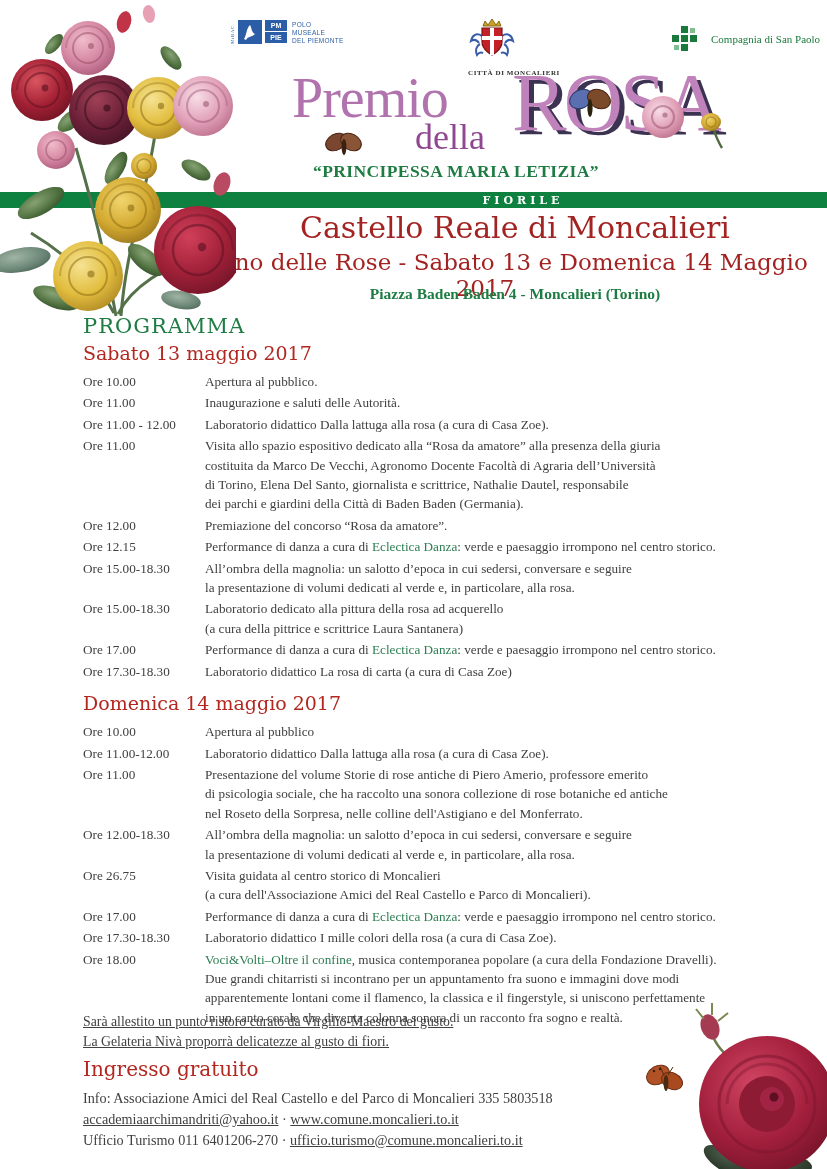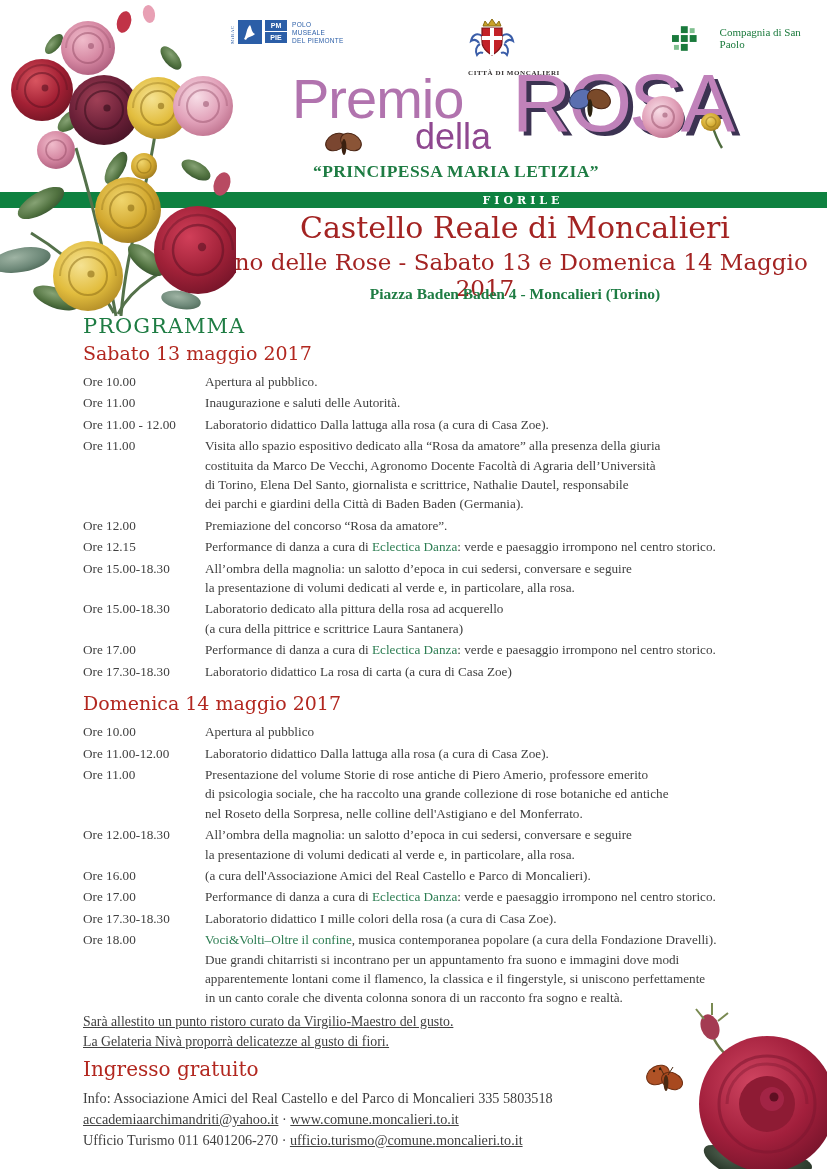--- a/index.html
+++ b/index.html
@@ -7,25 +7,25 @@
 
   
   .logo-pm{position:absolute;left:230px;top:20px;display:flex;align-items:flex-start;gap:3px;}
   .logo-pm .vtext{font-size:5px;color:#2b5ea7;writing-mode:vertical-rl;transform:rotate(180deg);letter-spacing:.5px;height:24px;}
   .logo-pm .iconbox{width:24px;height:24px;background:#2b5ea7;position:relative;flex:none;}
   .logo-pm .boxes{display:flex;flex-direction:column;gap:1px;flex:none;}
   .logo-pm .bx{width:22px;height:11px;background:#2b5ea7;color:#fff;font-family:"Liberation Sans",sans-serif;font-size:7px;font-weight:bold;display:flex;align-items:center;justify-content:center;}
   .logo-pm .lines{font-family:"Liberation Sans",sans-serif;font-size:6.5px;line-height:8px;color:#2b5ea7;letter-spacing:.3px;margin-left:2px;padding-top:1px;}
   .logo-city{position:absolute;left:468px;top:14px;width:96px;text-align:left;}
   .logo-city .caption{font-size:7px;font-weight:bold;color:#332f2f;letter-spacing:.6px;margin-top:1px;}
-  .logo-csp{position:absolute;left:672px;top:26px;display:flex;align-items:flex-start;gap:22px;}
+  .logo-csp{position:absolute;left:672px;top:26px;display:flex;align-items:center;gap:13px;}
   .logo-csp .label{font-size:11px;color:#1a7a3c;}
 
   
-  .title-block{position:absolute;left:288px;top:72px;width:470px;height:100px;z-index:4;font-family:Liberation Sans, sans-serif;}
+  .title-block{position:absolute;left:288px;top:72px;width:470px;height:100px;z-index:4;font-family:Liberation Serif, serif;}
   .t-premio{position:absolute;left:4px;top:-6px;font-size:56px;color:#b173ae;letter-spacing:-1px;}
   .t-della{position:absolute;left:127px;top:44px;font-size:36px;color:#8f4890;text-align:center;}
   .t-rosa{position:absolute;left:224px;top:-16px;font-size:82px;color:#c082ba;letter-spacing:-3px;text-shadow:5px 4px 0 #3c3352;}
   .deco{position:absolute;z-index:5;}
   .subtitle{position:absolute;left:288px;top:161px;width:336px;text-align:center;font-size:17.5px;font-weight:bold;color:#1e7c43;letter-spacing:.4px;z-index:2;font-family:Liberation Serif, serif;}
 
   
   .band{position:absolute;left:0;top:192px;width:827px;height:16px;background:#0e8140;z-index:1;}
   .band-label{position:absolute;left:0;top:194px;width:1046px;text-align:center;font-size:11px;font-weight:bold;color:#fff;letter-spacing:4px;z-index:2;font-family:"DejaVu Serif",serif;}
 
@@ -346,34 +346,35 @@
           <div class="event-row">
             <div class="event-time">Ore 11.00-12.00</div>
             <div class="event-desc">
               <div class="event-line"><span>Laboratorio didattico Dalla lattuga alla rosa (a cura di Casa Zoe).</span></div>
             </div>
           </div>
           <div class="event-row">
             <div class="event-time">Ore 11.00</div>
             <div class="event-desc">
               <div class="event-line"><span>Presentazione del volume Storie di rose antiche di Piero Amerio, professore emerito</span></div>
-              <div class="event-line"><span>di psicologia sociale, che ha raccolto una grande collezione di rose botaniche ed antiche</span></div>
+              <div class="event-line"><span>di psicologia sociale, che ha raccolto una sonora collezione di rose botaniche ed antiche</span></div>
               <div class="event-line"><span>nel Roseto della Sorpresa, nelle colline dell'Astigiano e del Monferrato.</span></div>
             </div>
           </div>
           <div class="event-row">
             <div class="event-time">Ore 12.00-18.30</div>
             <div class="event-desc">
               <div class="event-line"><span>All’ombra della magnolia: un salotto d’epoca in cui sedersi, conversare e seguire</span></div>
               <div class="event-line"><span>la presentazione di volumi dedicati al verde e, in particolare, alla rosa.</span></div>
             </div>
           </div>
           <div class="event-row">
-            <div class="event-time">Ore 16.00</div>
-            <div class="event-desc">
+            <div class="event-time">Ore 26.75</div>
+            <div class="event-desc">
+              <div class="event-line"><span>Visita guidata al centro storico di Moncalieri</span></div>
               <div class="event-line"><span>(a cura dell'Associazione Amici del Real Castello e Parco di Moncalieri).</span></div>
             </div>
           </div>
           <div class="event-row">
             <div class="event-time">Ore 17.00</div>
             <div class="event-desc">
               <div class="event-line"><span>Performance di danza a cura di </span><span class="green-text">Eclectica Danza</span><span>: verde e paesaggio irrompono nel centro storico.</span></div>
             </div>
           </div>
           <div class="event-row">

